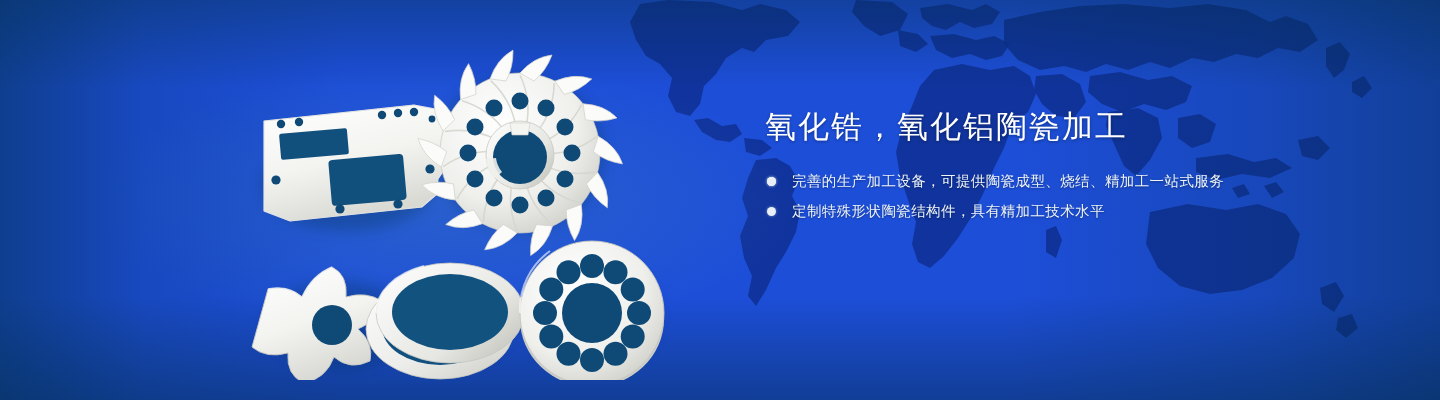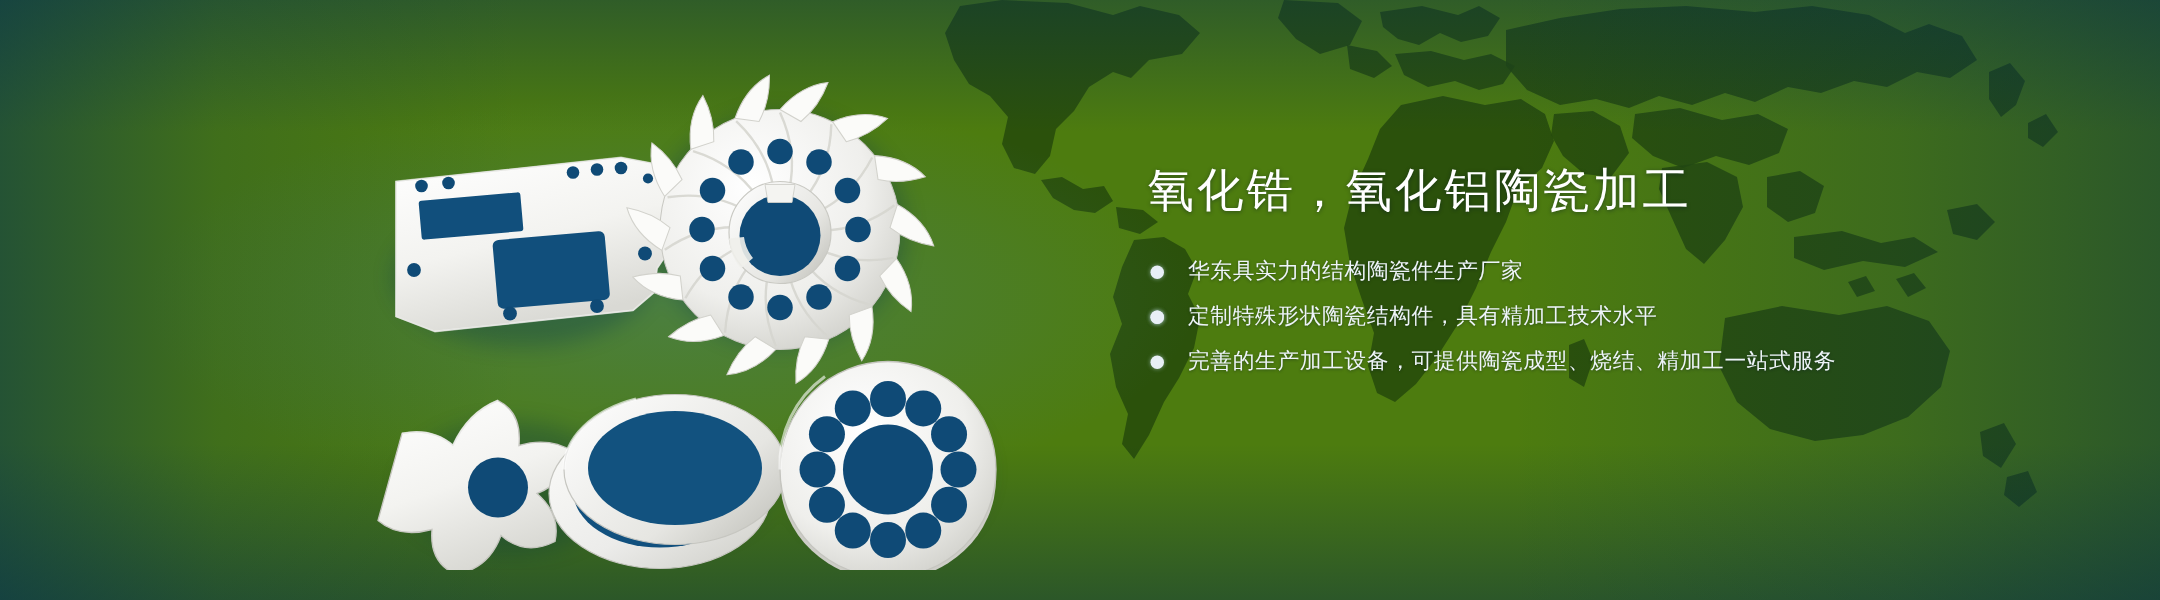--- a/index.html
+++ b/index.html
@@ -2,21 +2,21 @@
 <html><head>
 <meta charset="utf-8">
 <style>
   html,body{margin:0;padding:0;background:#06436f;}
   body{font-family:"Liberation Sans","DejaVu Sans",sans-serif;}
 
   .banner{
     position:relative;
     width:1440px;height:400px;
     overflow:hidden;
-    background:#4d7c0f;
+    background:#1d4ed8;
   }
 
   
   .bg-base{
     position:absolute;inset:0;
     background:
       radial-gradient(ellipse 62% 78% at 33% 52%, #2a6governance 0%, transparent 0%),
       radial-gradient(ellipse 55% 85% at 30% 55%, #236291 0%, #15537f 38%, #0b4a75 62%, #084670 80%, #064068 100%);
   }
   .bg-vignette{
@@ -321,29 +321,25 @@
       </g>
     </svg>
   </div>
 
   <div class="copy">
     <h1 class="headline">氧化锆，氧化铝陶瓷加工</h1>
 
     <ul class="bullets">
       <li>
         <span class="dot"></span>
-        <span>华东具实力的结构陶瓷件生产厂家</span>
       </li>
       <li>
         <span class="dot"></span>
+        <span>完善的生产加工设备，可提供陶瓷成型、烧结、精加工一站式服务</span>
       </li>
       <li>
         <span class="dot"></span>
         <span>定制特殊形状陶瓷结构件，具有精加工技术水平</span>
       </li>
-      <li>
-        <span class="dot"></span>
-        <span>完善的生产加工设备，可提供陶瓷成型、烧结、精加工一站式服务</span>
-      </li>
     </ul>
   </div>
 
 </div>
 
 </body></html>

